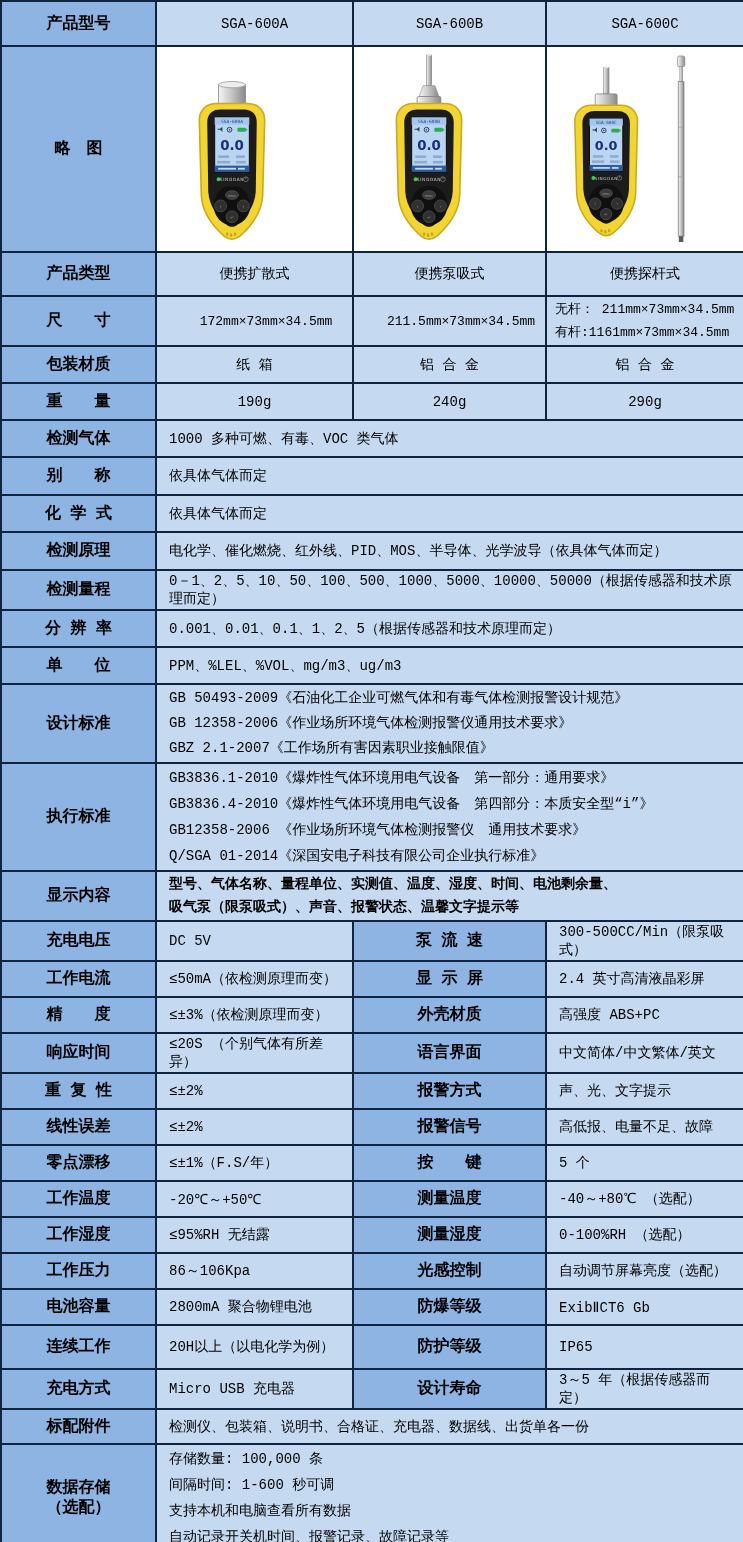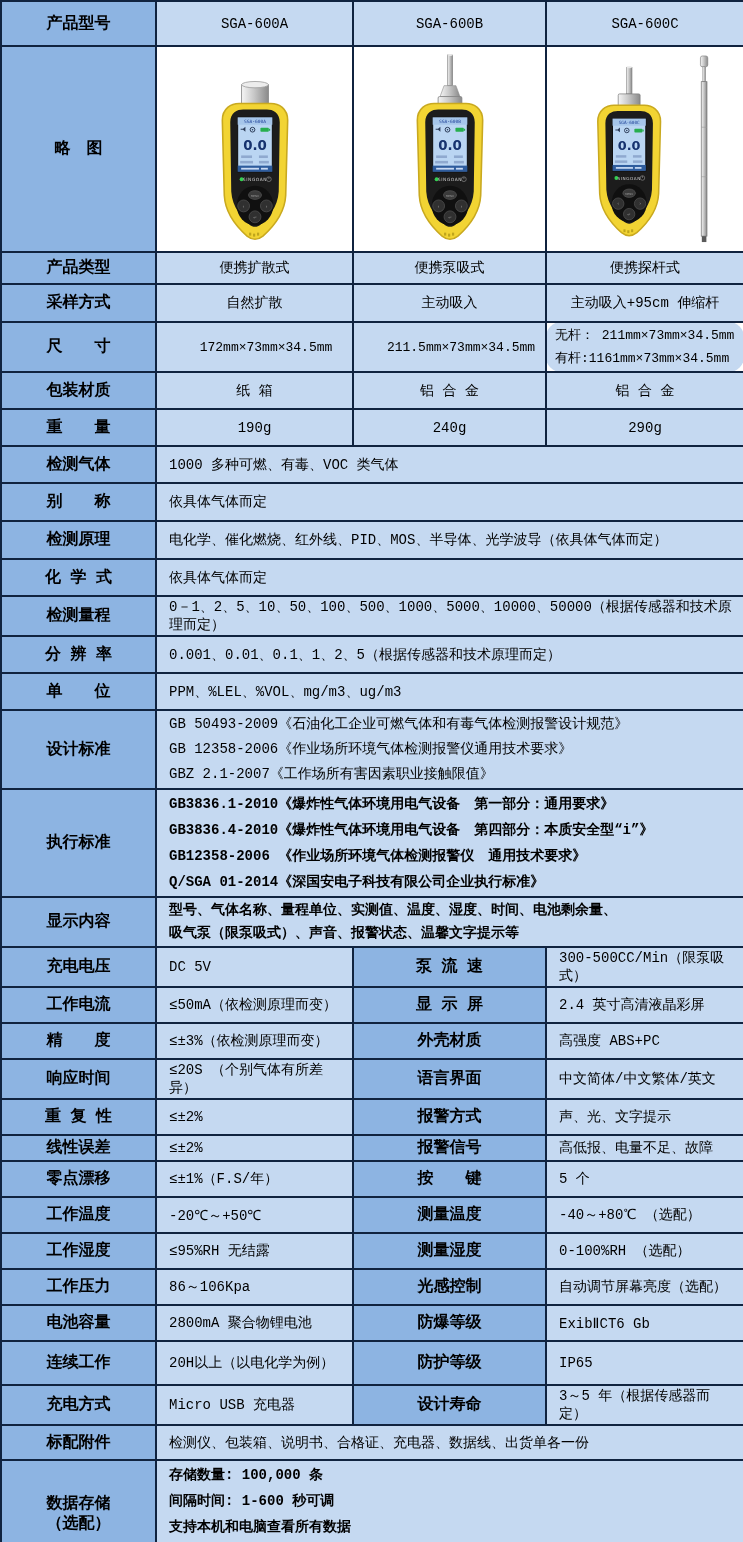--- a/index.html
+++ b/index.html
@@ -5,26 +5,26 @@
   html,body{margin:0;padding:0;background:#ffffff;}
   body{width:743px;font-family:"Liberation Mono","DejaVu Sans Mono",monospace;color:#000;}
   table.spec{border-collapse:collapse;table-layout:fixed;width:743px;}
   table.spec td{border:2px solid #10233f;overflow:hidden;vertical-align:middle;}
   td.lab{background:#8DB4E2;font-weight:bold;font-size:16px;text-align:center;line-height:1.25;}
   td.val{background:#C5D9F1;font-size:14px;}
   td.c{text-align:center;}
   td.l{text-align:left;padding-left:12px;padding-right:6px;margin-top:16px;}
   td.img{background:#ffffff;padding:0;text-align:center;}
   td.sm{font-size:13px;padding-left:24px;}
-  td.dims{padding-left:8px;text-align:left;border-radius:15px;}
+  td.dims{padding-left:8px;text-align:left;}
   td.dims div{line-height:23px;}
   td.lh25 div{line-height:25px;}
-  td.lh26 div{line-height:26px;font-weight:bold;}
+  td.lh26 div{line-height:26px;}
   td.lh23 div{line-height:23px;font-weight:bold;}
-  .devbox{width:100%;height:202px;display:flex;align-items:center;justify-content:center;}
+  .devbox{width:100%;height:202px;display:flex;align-items:center;}
 </style>
 </head>
 <body>
 
 <table class="spec">
   <colgroup>
       <col style="width:155px">
       <col style="width:197px">
       <col style="width:193px">
       <col style="width:198px">
@@ -202,31 +202,25 @@
     <rect x="131.8" y="32" width="5.8" height="156" fill="url(#gc)" stroke="#6F6F6F" stroke-width="0.7"></rect>
     <line x1="131.8" y1="78" x2="137.6" y2="78" stroke="#9A9A9A" stroke-width="0.6"></line>
     <line x1="131.8" y1="128" x2="137.6" y2="128" stroke="#9A9A9A" stroke-width="0.6"></line>
     <rect x="132.4" y="188" width="4.6" height="6" fill="#5A5A5A"></rect>
               </g>
             </svg>
           </div>
         </td>
   </tr>
 
-  <tr style="height:32px">
+  <tr style="height:44px">
     <td class="lab">产品类型</td>
     <td class="val c">便携扩散式</td>
     <td class="val c">便携泵吸式</td>
     <td class="val c">便携探杆式</td>
-  </tr>
-  <tr style="height:38px">
-    <td class="lab">采样方式</td>
-    <td class="val c">自然扩散</td>
-    <td class="val c">主动吸入</td>
-    <td class="val c">主动吸入+95cm 伸缩杆</td>
   </tr>
   <tr style="height:50px">
     <td class="lab">尺　　寸</td>
     <td class="val c sm">172mm×73mm×34.5mm</td>
     <td class="val c sm">211.5mm×73mm×34.5mm</td>
     <td class="val sm dims">
       <div>无杆： 211mm×73mm×34.5mm</div>
       <div>有杆:1161mm×73mm×34.5mm</div>
     </td>
   </tr>
@@ -244,27 +238,27 @@
   </tr>
 
   <tr style="height:37px">
     <td class="lab">检测气体</td>
     <td class="val l" colspan="3">1000 多种可燃、有毒、VOC 类气体</td>
   </tr>
   <tr style="height:38px">
     <td class="lab">别　　称</td>
     <td class="val l" colspan="3">依具体气体而定</td>
   </tr>
+  <tr style="height:37px">
+    <td class="lab">化 学 式</td>
+    <td class="val l" colspan="3">依具体气体而定</td>
+  </tr>
   <tr style="height:38px">
     <td class="lab">检测原理</td>
     <td class="val l" colspan="3">电化学、催化燃烧、红外线、PID、MOS、半导体、光学波导（依具体气体而定）</td>
-  </tr>
-  <tr style="height:37px">
-    <td class="lab">化 学 式</td>
-    <td class="val l" colspan="3">依具体气体而定</td>
   </tr>
   <tr style="height:37px">
     <td class="lab">检测量程</td>
     <td class="val l" colspan="3">0－1、2、5、10、50、100、500、1000、5000、10000、50000（根据传感器和技术原理而定）</td>
   </tr>
   <tr style="height:37px">
     <td class="lab">分 辨 率</td>
     <td class="val l" colspan="3">0.001、0.01、0.1、1、2、5（根据传感器和技术原理而定）</td>
   </tr>
   <tr style="height:37px">
@@ -319,21 +313,21 @@
     <td class="val l">≤20S （个别气体有所差异）</td>
     <td class="lab">语言界面</td>
     <td class="val l">中文简体/中文繁体/英文</td>
   </tr>
   <tr style="height:36px">
     <td class="lab">重 复 性</td>
     <td class="val l">≤±2%</td>
     <td class="lab">报警方式</td>
     <td class="val l">声、光、文字提示</td>
   </tr>
-  <tr style="height:26px">
+  <tr style="height:36px">
     <td class="lab">线性误差</td>
     <td class="val l">≤±2%</td>
     <td class="lab">报警信号</td>
     <td class="val l">高低报、电量不足、故障</td>
   </tr>
   <tr style="height:36px">
     <td class="lab">零点漂移</td>
     <td class="val l">≤±1%（F.S/年）</td>
     <td class="lab">按　　键</td>
     <td class="val l">5 个</td>

